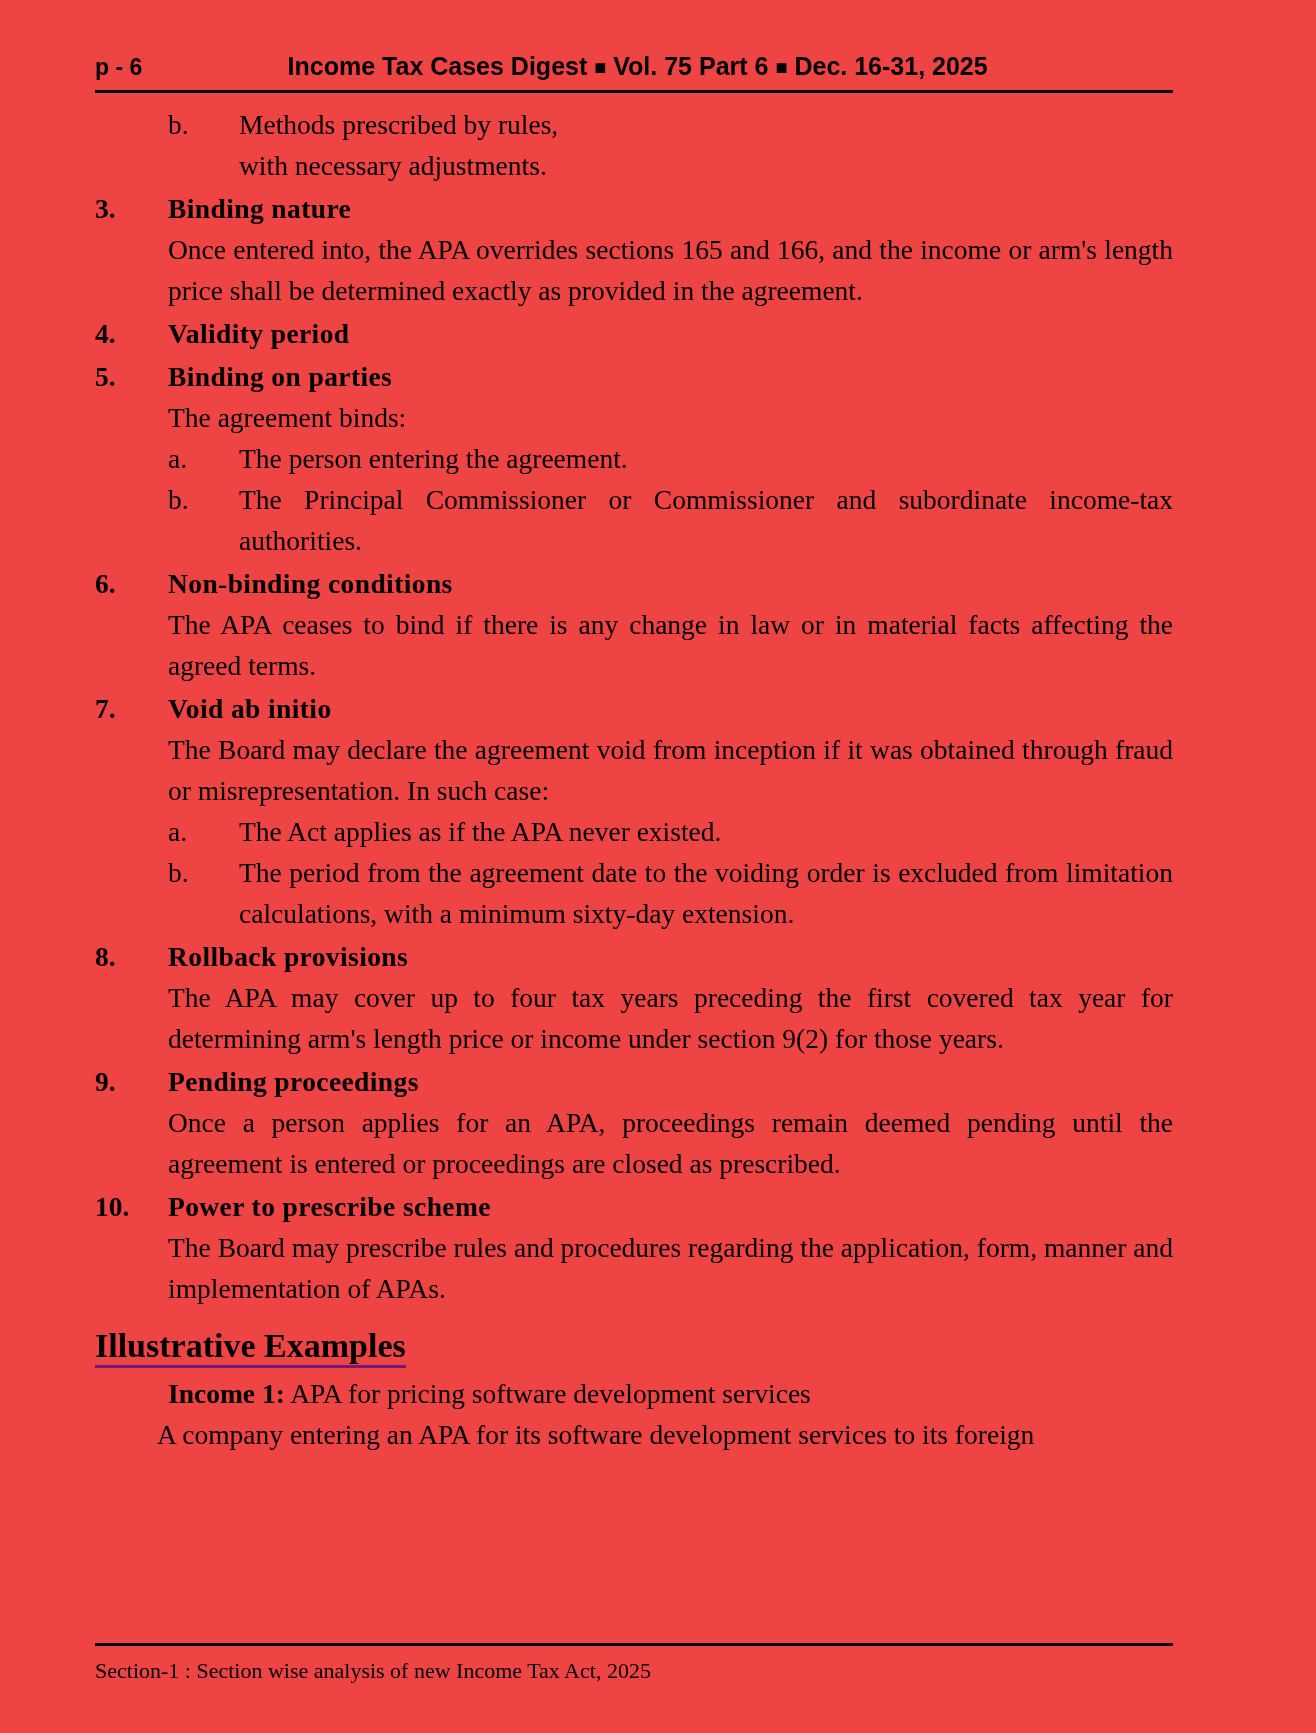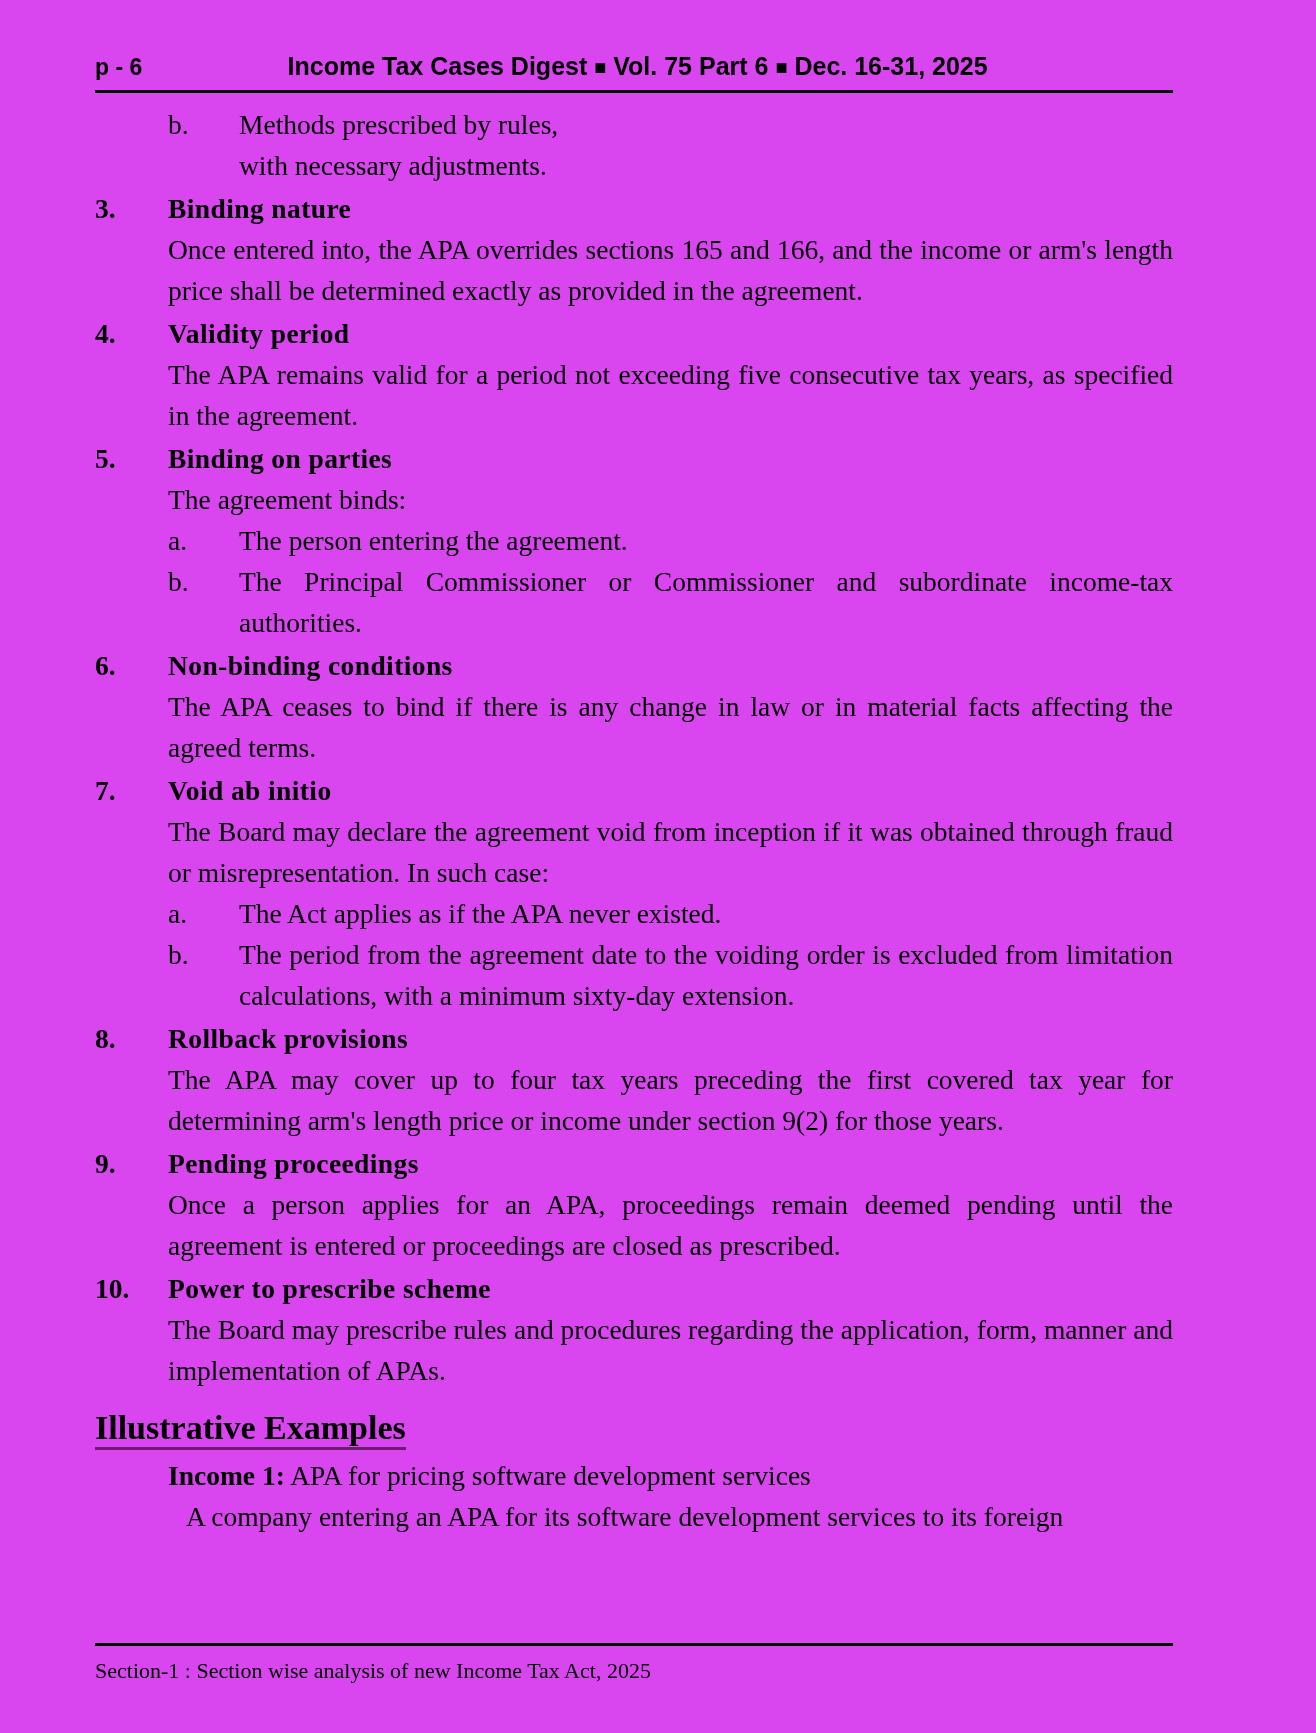--- a/index.html
+++ b/index.html
@@ -5,21 +5,21 @@
 <style>
   html, body {
     margin: 0;
     padding: 0;
     background: #ffffff;
   }
   .page {
     position: relative;
     width: 1316px;
     height: 1733px;
-    background: #d946ef;
+    background: #ef4444;
     box-sizing: border-box;
     font-family: "Liberation Serif", "DejaVu Serif", serif;
     color: #000000;
     overflow: hidden;
   }
 
   
   .header {
     position: absolute;
     left: 95px;
@@ -129,21 +129,21 @@
     border-bottom: 3px solid #701a75;
     padding-bottom: 1px;
   }
 
   .example-line {
     margin-left: 73px;
   }
   .example-label { font-weight: 700; }
 
   .example-body {
-    margin-left: 91px;
+    margin-left: 62px;
     text-align: justify;
     text-align-last: left;
   }
 
   
   .footer-rule {
     position: absolute;
     left: 95px;
     top: 1643px;
     width: 1078px;
@@ -189,21 +189,20 @@
     <div class="clause-head">
       <div class="clause-num">3.</div>
       <div class="clause-title">Binding nature</div>
     </div>
     <div class="clause-body">Once entered into, the APA overrides sections 165 and 166, and the income or arm's length price shall be determined exactly as provided in the agreement.</div>
 
     <div class="clause-head">
       <div class="clause-num">4.</div>
       <div class="clause-title">Validity period</div>
     </div>
-    <div class="clause-body">The APA remains valid for a period not exceeding five consecutive tax years, as specified in the agreement.</div>
 
     <div class="clause-head">
       <div class="clause-num">5.</div>
       <div class="clause-title">Binding on parties</div>
     </div>
     <div class="clause-body last-line-left">The agreement binds:</div>
     <div class="sub-item">
       <div class="sub-letter">a.</div>
       <div class="sub-text">The person entering the agreement.</div>
     </div>

